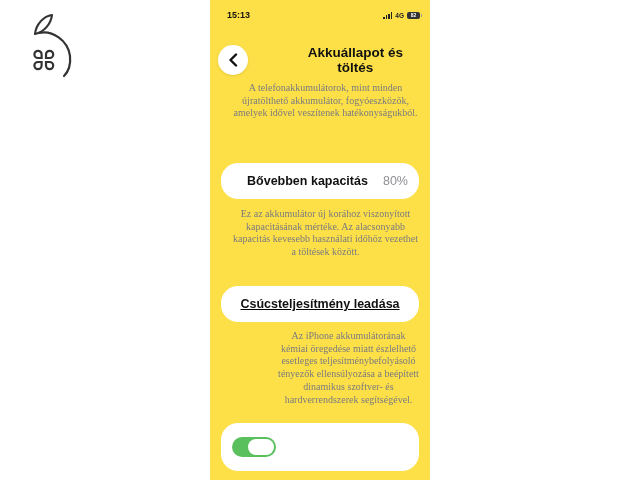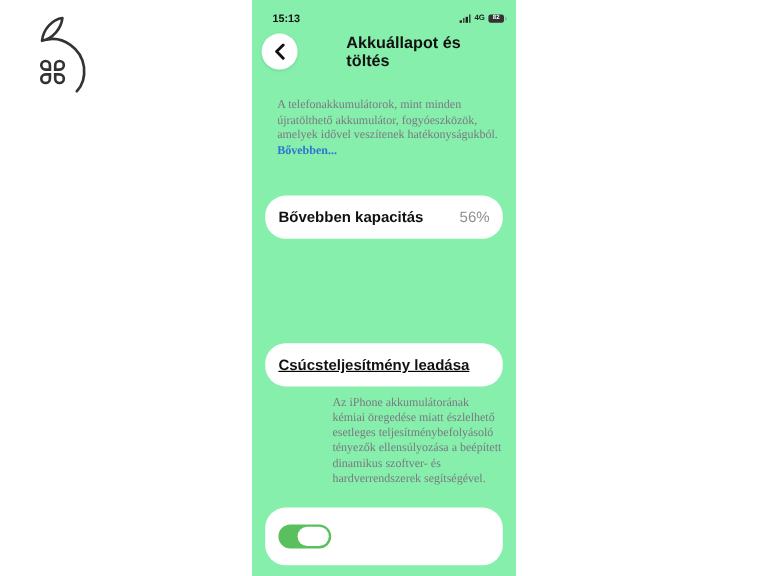--- a/index.html
+++ b/index.html
@@ -1,27 +1,27 @@
 <!DOCTYPE html>
 <html><head>
 <meta charset="utf-8">
 <style>
   html, body { margin:0; padding:0; }
   body { width:640px; height:480px; background:#ffffff; position:relative; overflow:hidden;
          font-family:"Liberation Sans", "DejaVu Sans", sans-serif; }
   .logo { position:absolute; left:22px; top:12px; width:52px; height:68px; }
-  .phone { position:absolute; left:210px; top:0; width:220px; height:480px; background:#86efac; overflow:hidden; }
+  .phone { position:absolute; left:210px; top:0; width:220px; height:480px; background:#fde047; overflow:hidden;text-align:center; }
   .status { position:absolute; top:8px; left:17px; right:10px; height:14px; display:flex; justify-content:space-between; align-items:center; }
   .time { font-size:9px; font-weight:bold; color:#111; }
   .status-right { display:flex; align-items:center; gap:3px; font-size:6.5px; font-weight:bold; color:#222; }
   .bars { display:flex; align-items:flex-end; gap:1px; height:7px; }
   .bars span { width:1.6px; background:#222; display:block; }
   .batt { width:13px; height:7px; border-radius:2px; background:#333; color:#fff; font-size:5px; display:flex; align-items:center; justify-content:center; position:relative; }
   .batt:after { content:""; position:absolute; right:-2px; top:2px; width:1px; height:3px; background:#999; }
-  .nav { position:absolute; top:27px; left:8px; right:8px; height:32px; display:flex; align-items:center;gap:30px; }
+  .nav { position:absolute; top:44px; left:8px; right:8px; height:32px; display:flex; align-items:center;gap:30px; }
   .back { width:30px; height:30px; border-radius:50%; background:#fff; box-shadow:0 1px 3px rgba(0,0,0,0.1); display:flex; align-items:center; justify-content:center; }
   .title { margin-left:11px; font-size:13.5px; font-weight:bold; color:#111; }
   .desc { position:absolute; left:21px; right:10px; font-size:10px; line-height:12.7px; color:#7a7a80;font-family:Liberation Serif, serif; }
   .desc a { color:#2f74d0; font-weight:bold; text-decoration:none; display:block; }
   .card { position:absolute; left:11px; right:11px; background:#fff; border-radius:17px; display:flex; align-items:center; padding:0 11px; box-sizing:border-box; }
   .card-label { font-size:12.5px; font-weight:bold; color:#111; flex:1; line-height:16px; }
   .card-value { font-size:12.5px; color:#8e8e93; }
   .toggle { width:44px; height:20px; border-radius:10px; background:#5ac05e; position:relative; }
   .toggle .knob { position:absolute; right:2px; top:2px; width:26px; height:16px; border-radius:8px; background:#fff; }
 </style>
@@ -60,28 +60,28 @@
     <div class="back">
       <svg width="10" height="14" viewBox="0 0 10 14">
         <path d="M8 1.5 L2.5 7 L8 12.5" fill="none" stroke="#111" stroke-width="2.4" stroke-linecap="round" stroke-linejoin="round"></path>
       </svg>
     </div>
     <span class="title">Akkuállapot és töltés</span>
   </div>
 
   <div class="desc" style="top:82px;">
     <span>A telefonakkumulátorok, mint minden újratölthető akkumulátor, fogyóeszközök, amelyek idővel veszítenek hatékonyságukból.</span>
-    <a>Bővebben...</a>
   </div>
 
   <div class="card" style="top:163px; height:36px;">
     <span class="card-label">Bővebben kapacitás</span>
-    <span class="card-value">56%</span>
+    <span class="card-value">80%</span>
   </div>
 
+  <div class="desc" style="top:208px;">Ez az akkumulátor új korához viszonyított kapacitásának mértéke. Az alacsonyabb kapacitás kevesebb használati időhöz vezethet a töltések között.</div>
 
   <div class="card" style="top:286px; height:36px;text-decoration:underline;">
     <span class="card-label">Csúcsteljesítmény leadása</span>
   </div>
 
   <div class="desc" style="top:330px;margin-left:46px;">Az iPhone akkumulátorának kémiai öregedése miatt észlelhető esetleges teljesítménybefolyásoló tényezők ellensúlyozása a beépített dinamikus szoftver- és hardverrendszerek segítségével.</div>
 
   <div class="card" style="top:423px; height:48px;">
     <div class="toggle">
       <div class="knob"></div>

